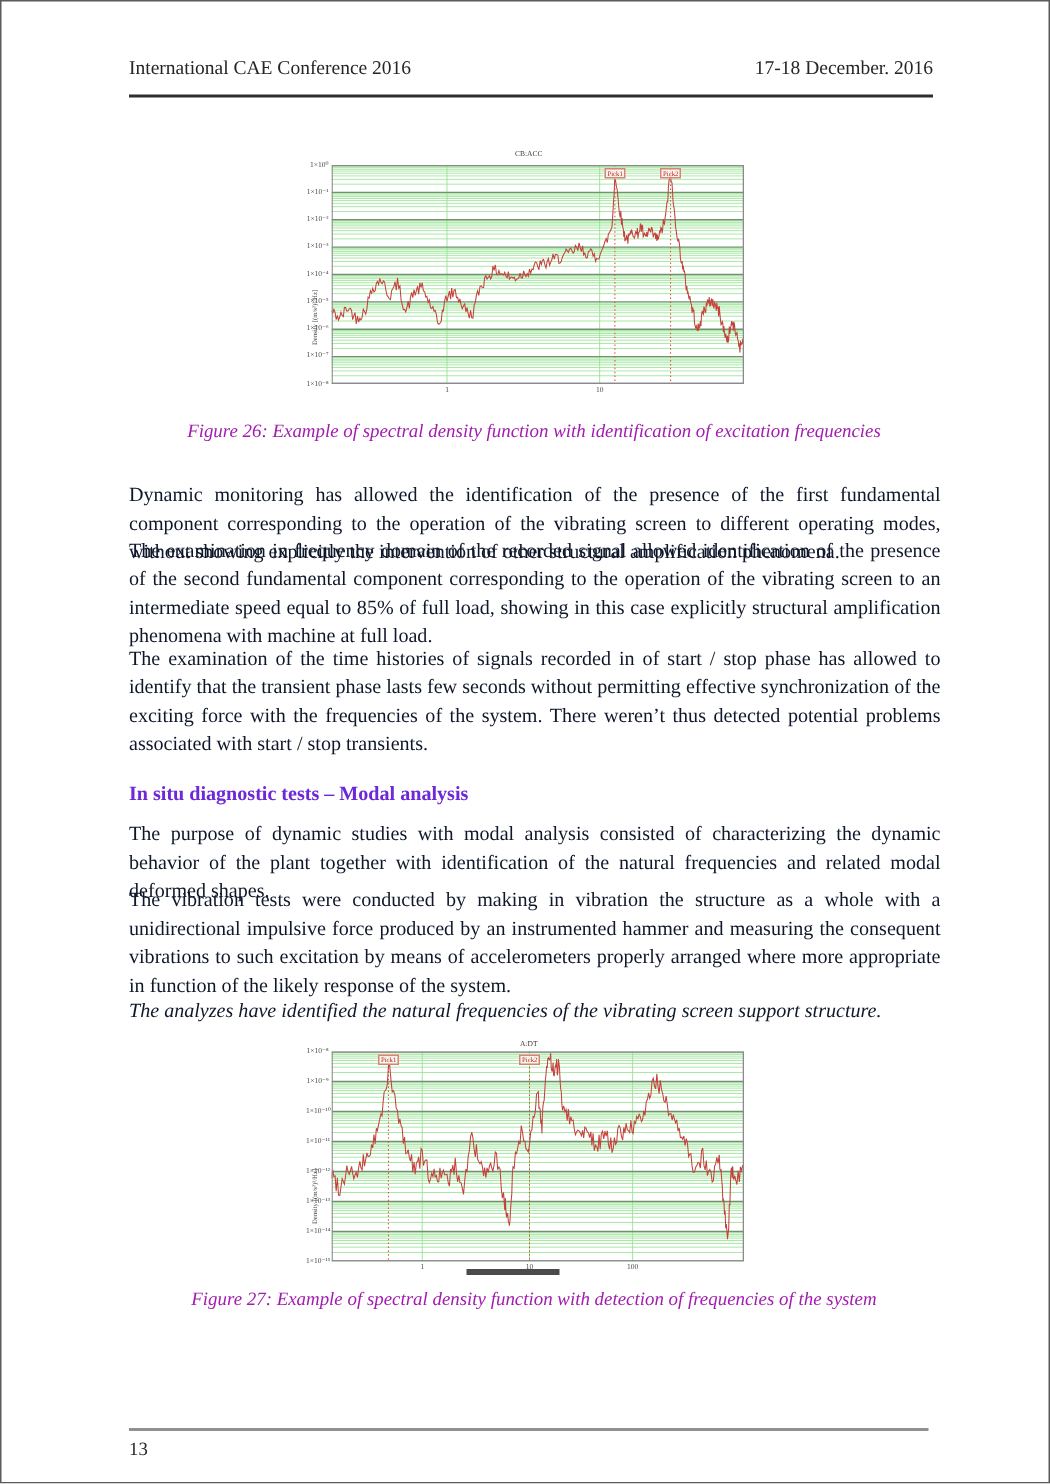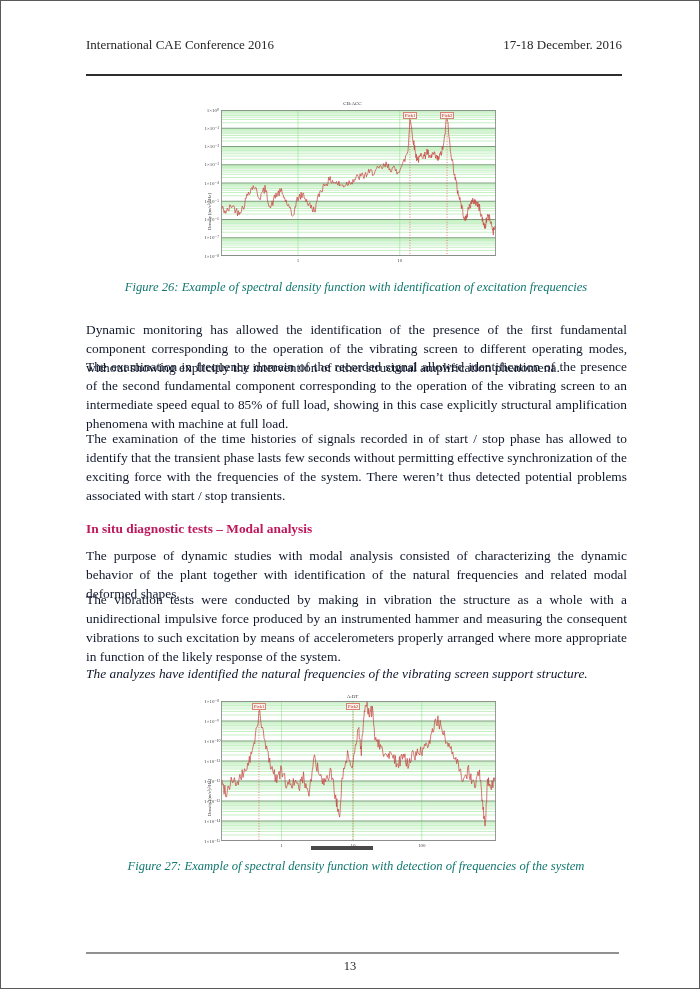--- a/index.html
+++ b/index.html
@@ -5,49 +5,49 @@
   html,body{margin:0;padding:0;background:#ffffff;}
   .page{
     position:relative;width:700px;height:989px;box-sizing:border-box;
     background:#ffffff;border:1px solid #5a5a5a;overflow:hidden;
     font-family:"Liberation Serif","DejaVu Serif",serif;color:#1e1e1e;
   }
   .header{
     position:absolute;left:85px;top:36px;width:536px;
     display:flex;justify-content:space-between;
     font-size:13px;color:#262626;
-    border-bottom:2px solid #2e2e2e;padding-bottom:21px;
+    border-bottom:2px solid #2e2e2e;padding-bottom:10px;
   }
   .chart{position:absolute;background:#ffffff;}
   .chart1{left:203px;top:99px;width:297px;height:172px;}
   .chart2{left:203px;top:692px;width:297px;height:160px;}
   .chart .chart-title{position:absolute;width:100%;text-align:center;top:1px;font-size:5px;color:#3a3a3a;}
   .chart .ytick{position:absolute;font-size:5px;color:#4a4a4a;text-align:right;line-height:5px;}
   .chart .xtick{position:absolute;font-size:5px;color:#4a4a4a;text-align:center;line-height:5px;}
   .chart .ylabel{position:absolute;font-size:4.5px;color:#4a4a4a;white-space:nowrap;transform:rotate(-90deg);transform-origin:0 0;}
   .chart .marker-label{position:absolute;font-size:4.5px;line-height:5px;color:#b22a1e;background:rgba(255,242,240,.85);border:0.5px solid #d98377;padding:0 1px;white-space:nowrap;}
   .caption{
     position:absolute;left:85px;width:540px;text-align:center;
-    font-style:italic;font-size:12.6px;color:#0f766e;
+    font-style:italic;font-size:12.6px;color:#a21caf;
   }
   .cap26{top:279px;}
   .cap27{top:858px;}
   .para{
     position:absolute;left:85px;width:541px;
     font-size:13.4px;line-height:18.9px;text-align:justify;color:#0f172a;
   }
   .p1{top:320px;} .p2{top:357px;} .p3{top:429px;}
   .p4{top:546px;} .p5{top:590px;} .p6{top:664px;font-style:italic;}
   .heading{
     position:absolute;left:85px;top:520px;width:541px;margin:0;
-    font-size:13.4px;font-weight:bold;color:#be185d;
+    font-size:13.4px;font-weight:bold;color:#6d28d9;
   }
   .scale-bar{position:absolute;left:310px;top:845px;width:62px;height:4px;background:#4a4a4a;}
   .footer-rule{position:absolute;left:85px;top:951px;width:533px;height:2px;background:#909090;}
-  .page-number{position:absolute;left:85px;top:958px;width:528px;text-align:center;font-size:12.5px;color:#262626;}
+  .page-number{position:absolute;left:85px;top:958px;width:528px;text-align:left;font-size:12.5px;color:#262626;}
 </style>
 </head>
 <body>
 
 <div class="page">
 
   <div class="header">
     <span>International CAE Conference 2016</span>
     <span>17-18 December. 2016</span>
   </div>

